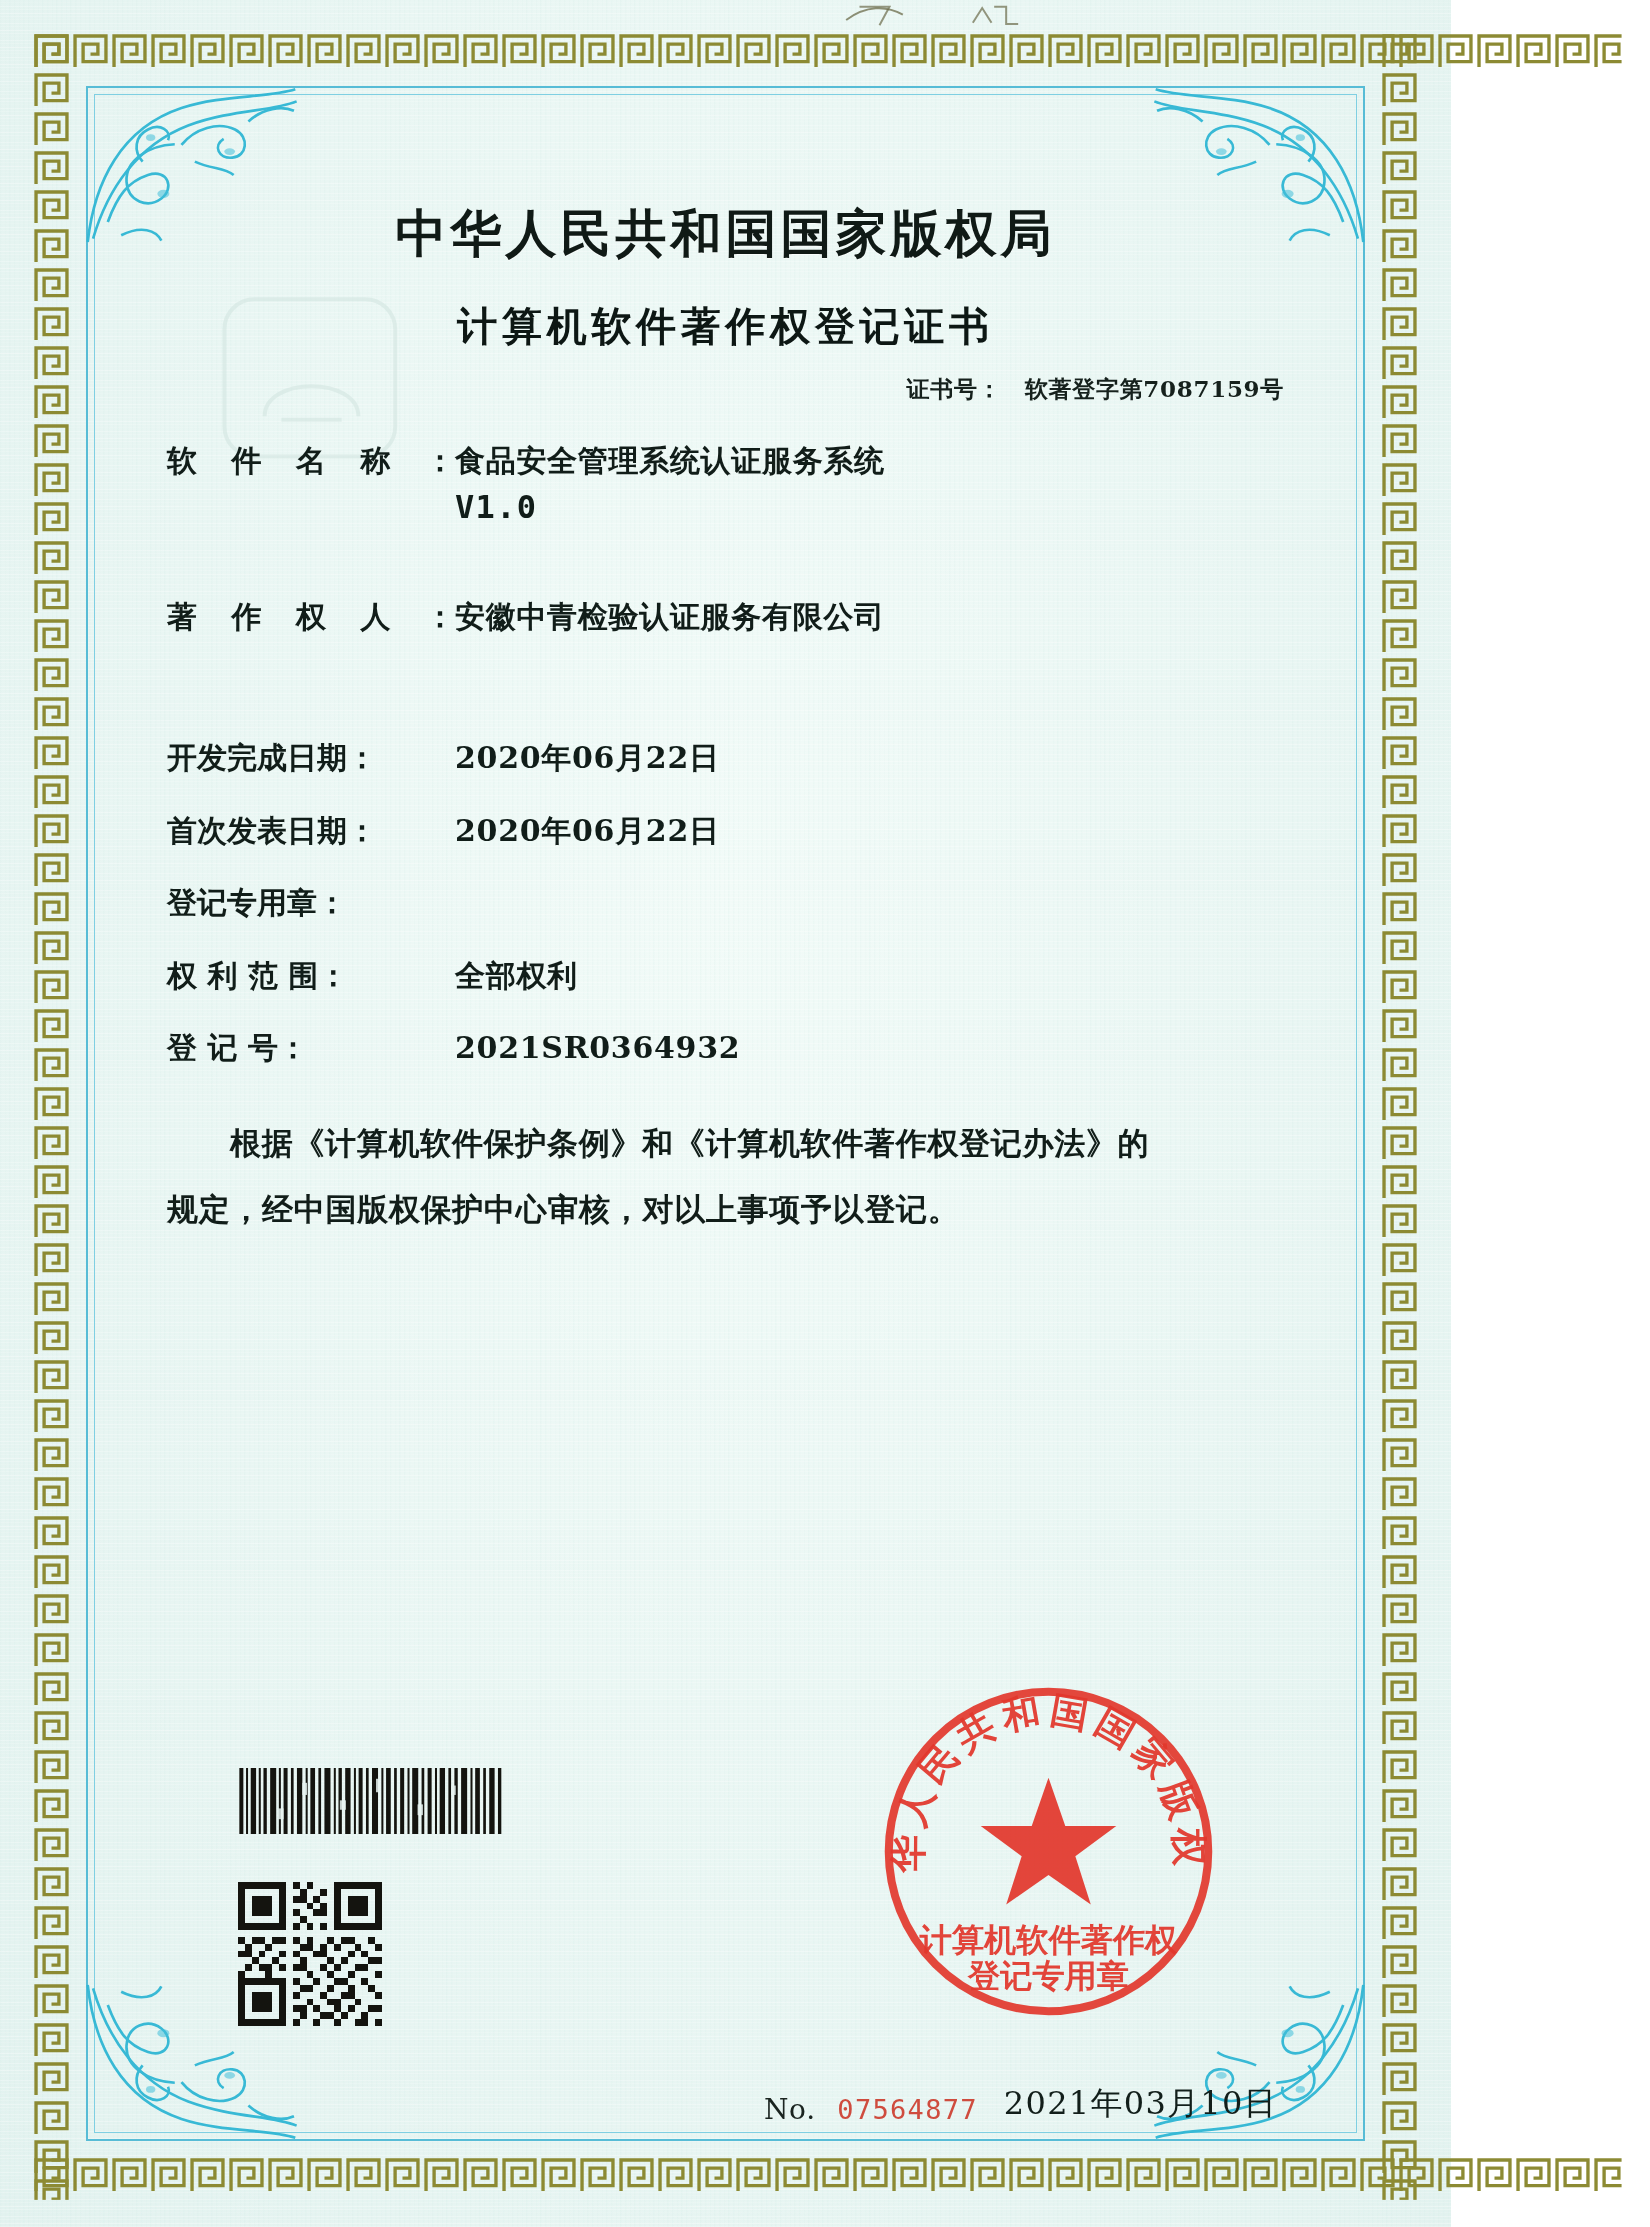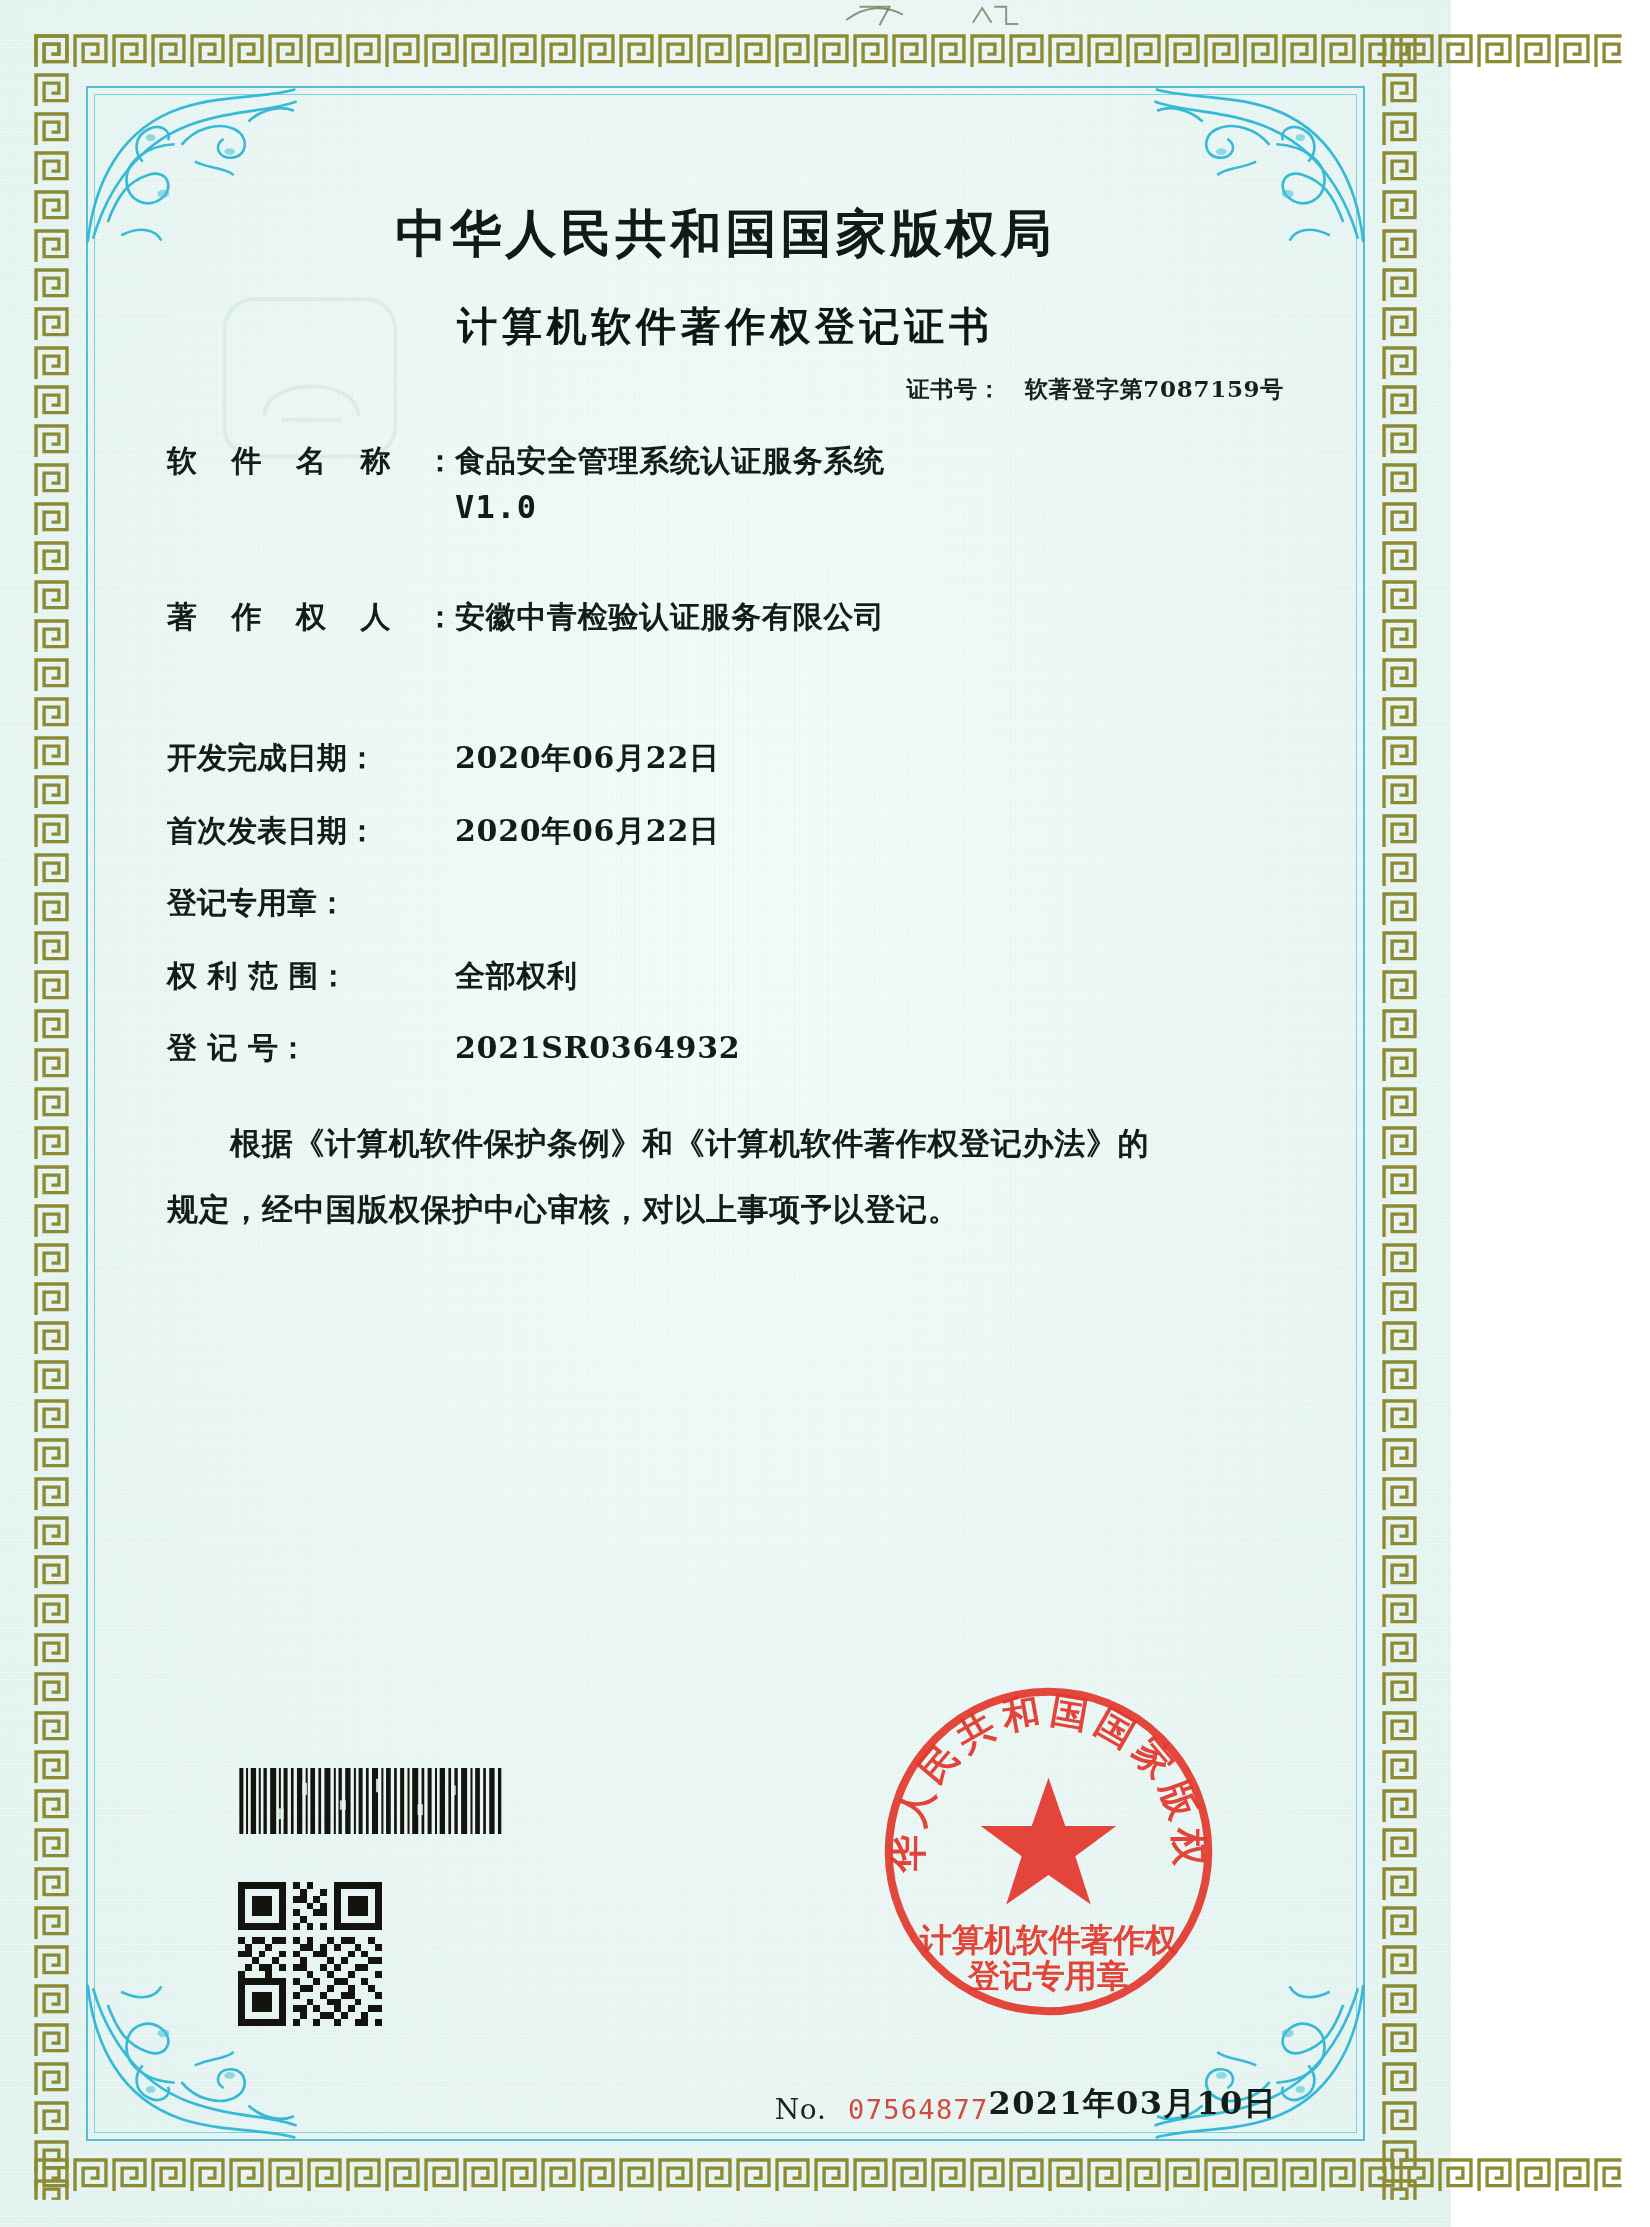--- a/index.html
+++ b/index.html
@@ -228,21 +228,22 @@
     font-family: "DejaVu Sans Mono", "Liberation Mono", monospace;
     font-size: 27px;
     letter-spacing: 1.3px;
     margin-left: 12px;
   }
   .issue-date {
     font-size: 32px;
     font-family: "DejaVu Serif", "Liberation Serif", serif;
     letter-spacing: 1.3px;
     color: #121e1a;
-    font-weight: 700;
+    font-weight: 400;
+    margin-left: 26px;
   }
 
   
   .emboss {
     position: absolute;
     top: 282px;
     left: 201px;
     width: 221px;
     height: 195px;
     pointer-events: none;

